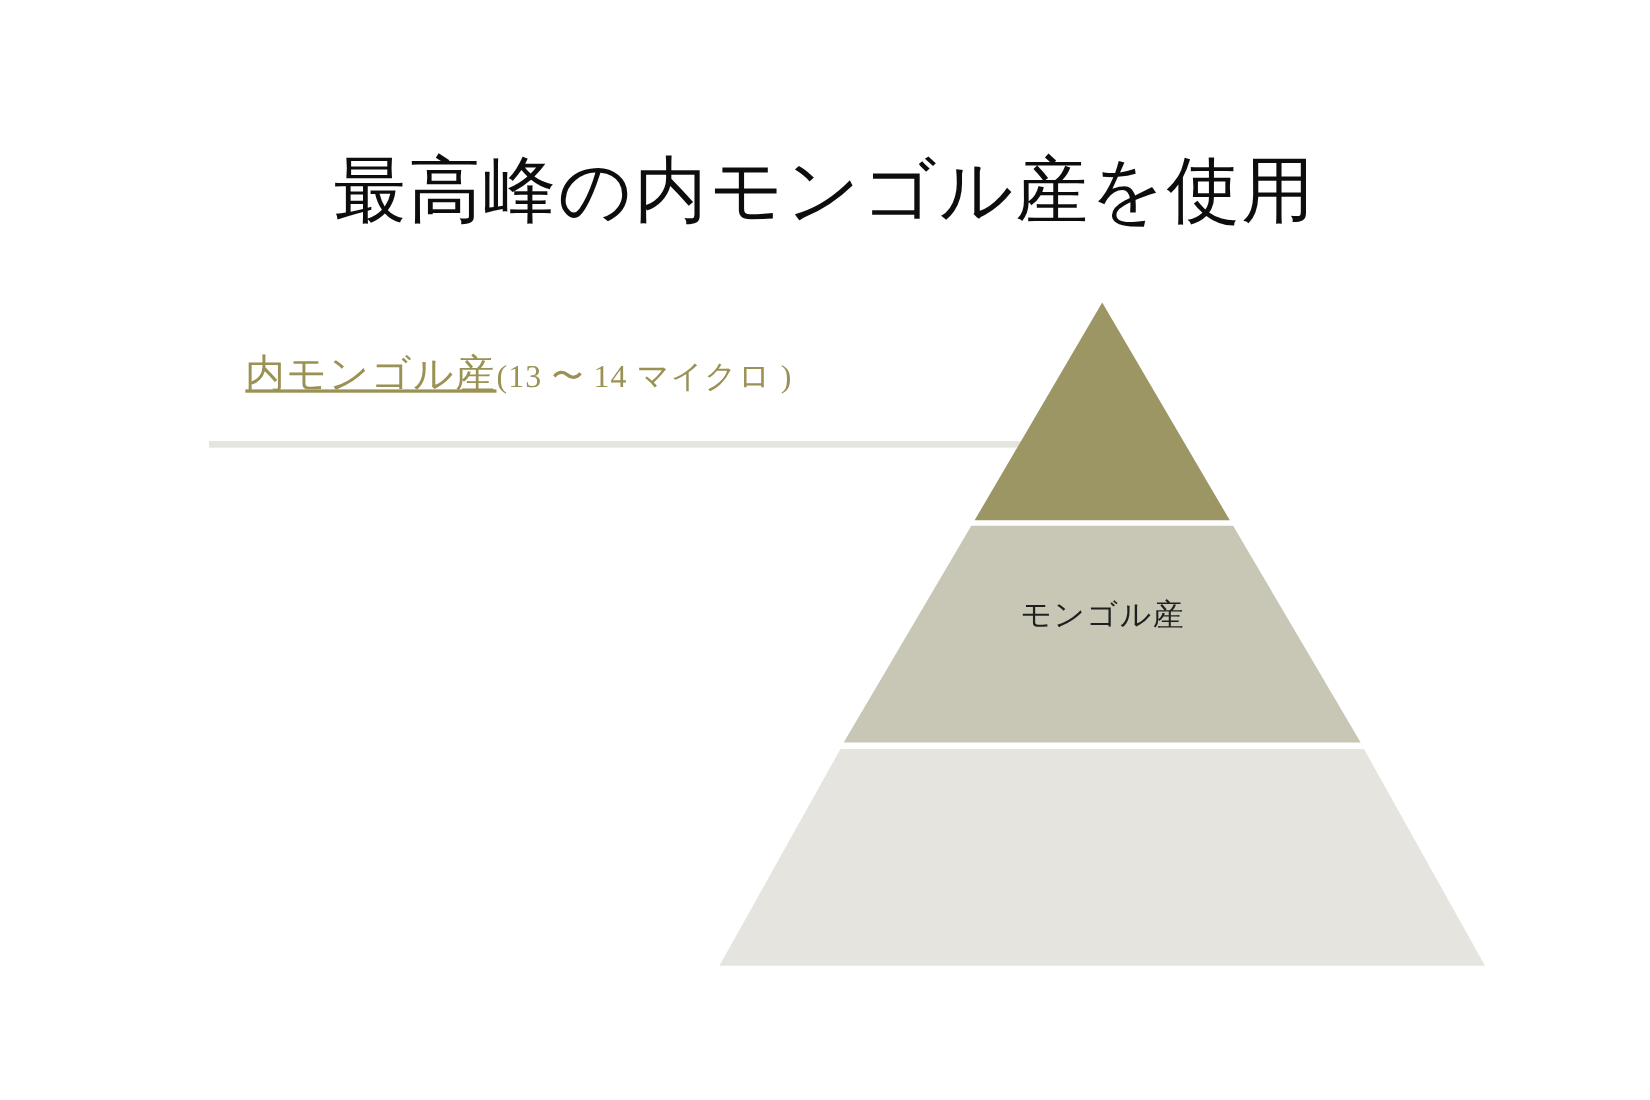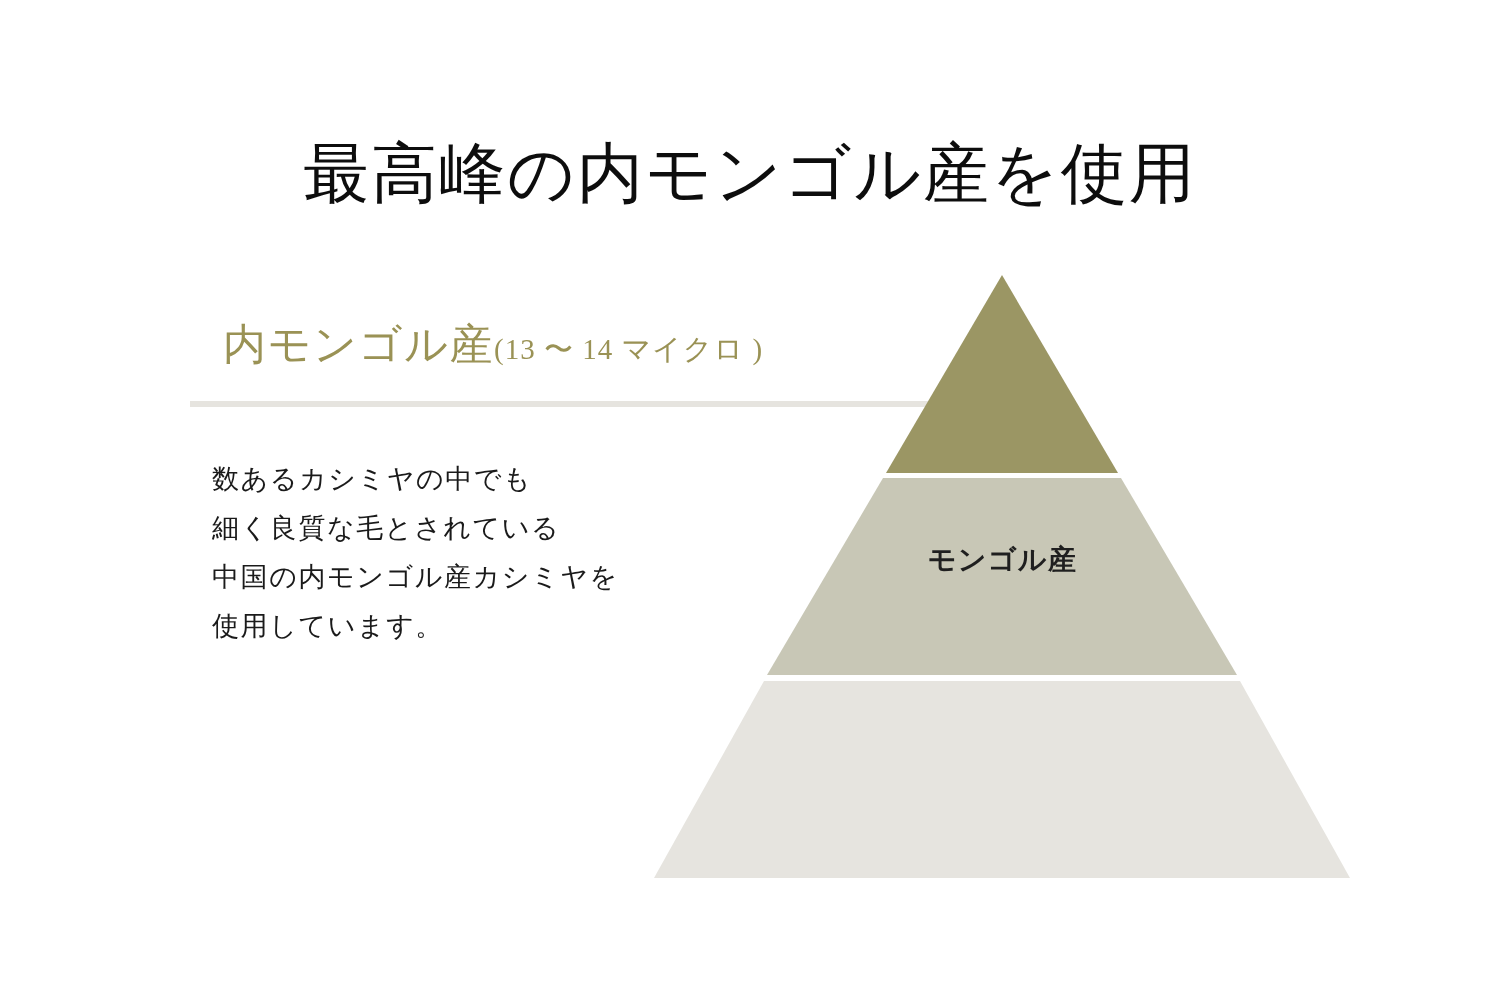--- a/index.html
+++ b/index.html
@@ -45,21 +45,21 @@
   .callout-label {
     position: absolute;
     left: 33px;
     top: 0;
     white-space: nowrap;
     color: #9a9255;
     font-size: 35px;
     letter-spacing: 1.5px;
     line-height: 1.25;
   }
-  .callout-label .lbl-main { font-size: 43px; }
+  .callout-label .lbl-main { font-size: 36px; text-decoration: underline; }
   .callout-label .lbl-sub  { font-size: 29px; letter-spacing: 1px; }
 
   .leader-line {
     position: absolute;
     left: 0;
     top: 83px;
     width: 812px;
     height: 6px;
     background: #e6e4df;
   }
@@ -86,21 +86,20 @@
   }
   .pyramid svg { display: block; }
 
   .tier-text {
     position: absolute;
     text-align: center;
     color: #1f1f1f;
     letter-spacing: 1.4px;
     white-space: nowrap;
     line-height: 1.48;
-    font-weight: bold;
   }
   .tier-text .t-line { display: block; }
 
   .tier2-text {
     left: 0;
     top: 274px;
     width: 745px;
     font-size: 28px;
   }
   .tier3-text {
@@ -117,26 +116,20 @@
 
   <h1 class="page-title">最高峰の内モンゴル産を使用</h1>
 
   <div class="callout">
     <div class="callout-label">
       <span class="lbl-main">内モンゴル産</span><span class="lbl-sub">(13 〜 14 マイクロ )</span>
     </div>
     <div class="leader-line"></div>
   </div>
 
-  <div class="body-copy">
-    <span class="line">数あるカシミヤの中でも</span>
-    <span class="line">細く良質な毛とされている</span>
-    <span class="line">中国の内モンゴル産カシミヤを</span>
-    <span class="line">使用しています。</span>
-  </div>
 
   <div class="pyramid">
     <svg width="745" height="625" viewBox="0 0 745 625">
       <polygon points="372,10 488,208 256,208" fill="#9b9664"></polygon>
       <polygon points="253,213 491,213 607,410 137,410" fill="#c8c7b6"></polygon>
       <polygon points="134,416 610,416 720,613 24,613" fill="#e6e4df"></polygon>
     </svg>
 
     <div class="tier-text tier2-text">
       <span class="t-line">モンゴル産</span>

